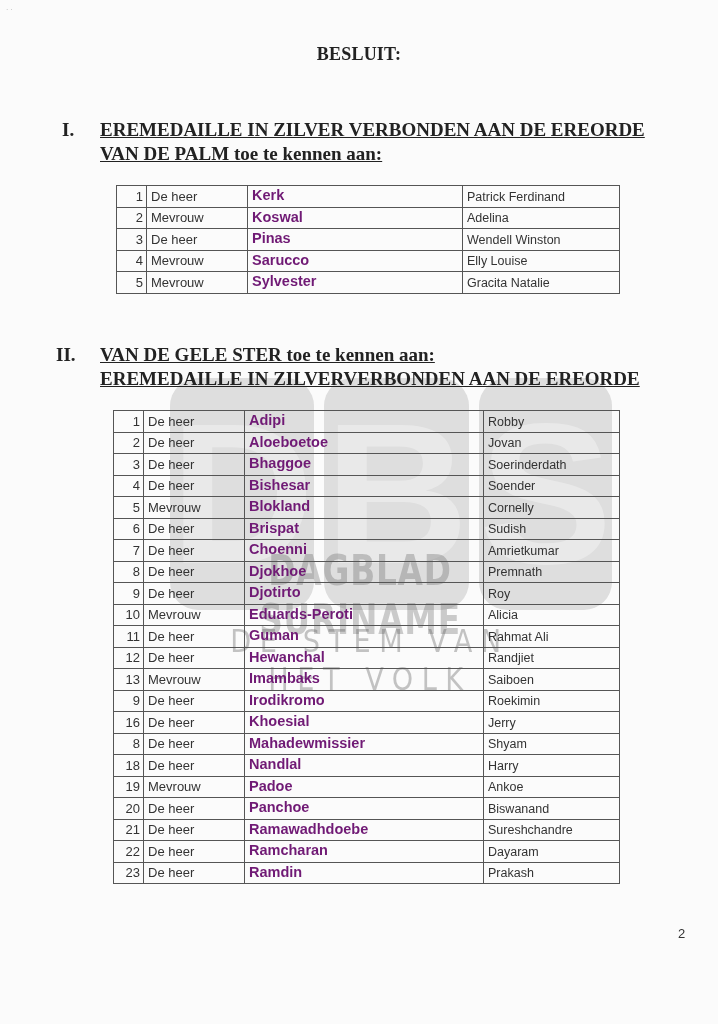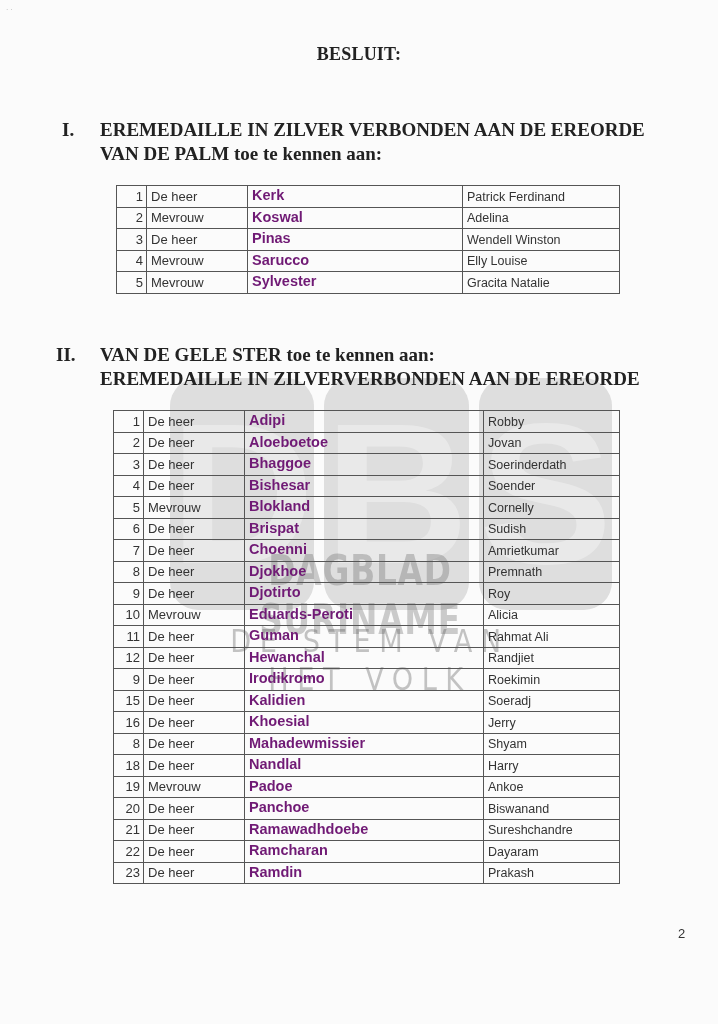--- a/index.html
+++ b/index.html
@@ -12,21 +12,21 @@
   .title {
     position: absolute; top: 44px; left: 0; width: 718px;
     text-align: center; font-weight: bold; font-size: 18px;
     font-family: "Liberation Serif", serif; letter-spacing: 0.2px;
   }
   .section-heading {
     position: absolute; left: 62px; font-weight: bold; font-size: 19px;
     line-height: 24px; font-family: "Liberation Serif", serif;
   }
   .section-heading .numeral { position: absolute; left: 0; top: 0; }
-  .section-heading .text { position: absolute; left: 38px; top: 0; white-space: nowrap; }
+  .section-heading .text { position: absolute; left: 38px; top: 0; white-space: nowrap; text-decoration: underline; }
   #h1 { top: 118px; }
   #h2 { top: 343px; }
   #h2 .numeral { left: -6px; }
   table.list {
     position: absolute; border-collapse: collapse;
     font-family: "Liberation Sans", sans-serif; font-size: 13px; color: #333;
     background: transparent;
   }
   table.list td {
     border: 1px solid #555; padding: 0 4px; height: 20.5px; line-height: 20px;
@@ -206,32 +206,32 @@
         <td class="surname">Guman</td>
         <td class="given">Rahmat Ali</td>
       </tr>
       <tr>
         <td class="num">12</td>
         <td class="title-cell">De heer</td>
         <td class="surname">Hewanchal</td>
         <td class="given">Randjiet</td>
       </tr>
       <tr>
+        <td class="num">13</td>
+        <td class="title-cell">Mevrouw</td>
+        <td class="surname">Imambaks</td>
+        <td class="given">Saiboen</td>
+      </tr>
+      <tr>
         <td class="num">9</td>
         <td class="title-cell">De heer</td>
         <td class="surname">Irodikromo</td>
         <td class="given">Roekimin</td>
       </tr>
       <tr>
-        <td class="num">15</td>
-        <td class="title-cell">De heer</td>
-        <td class="surname">Kalidien</td>
-        <td class="given">Soeradj</td>
-      </tr>
-      <tr>
         <td class="num">16</td>
         <td class="title-cell">De heer</td>
         <td class="surname">Khoesial</td>
         <td class="given">Jerry</td>
       </tr>
       <tr>
         <td class="num">8</td>
         <td class="title-cell">De heer</td>
         <td class="surname">Mahadewmissier</td>
         <td class="given">Shyam</td>

